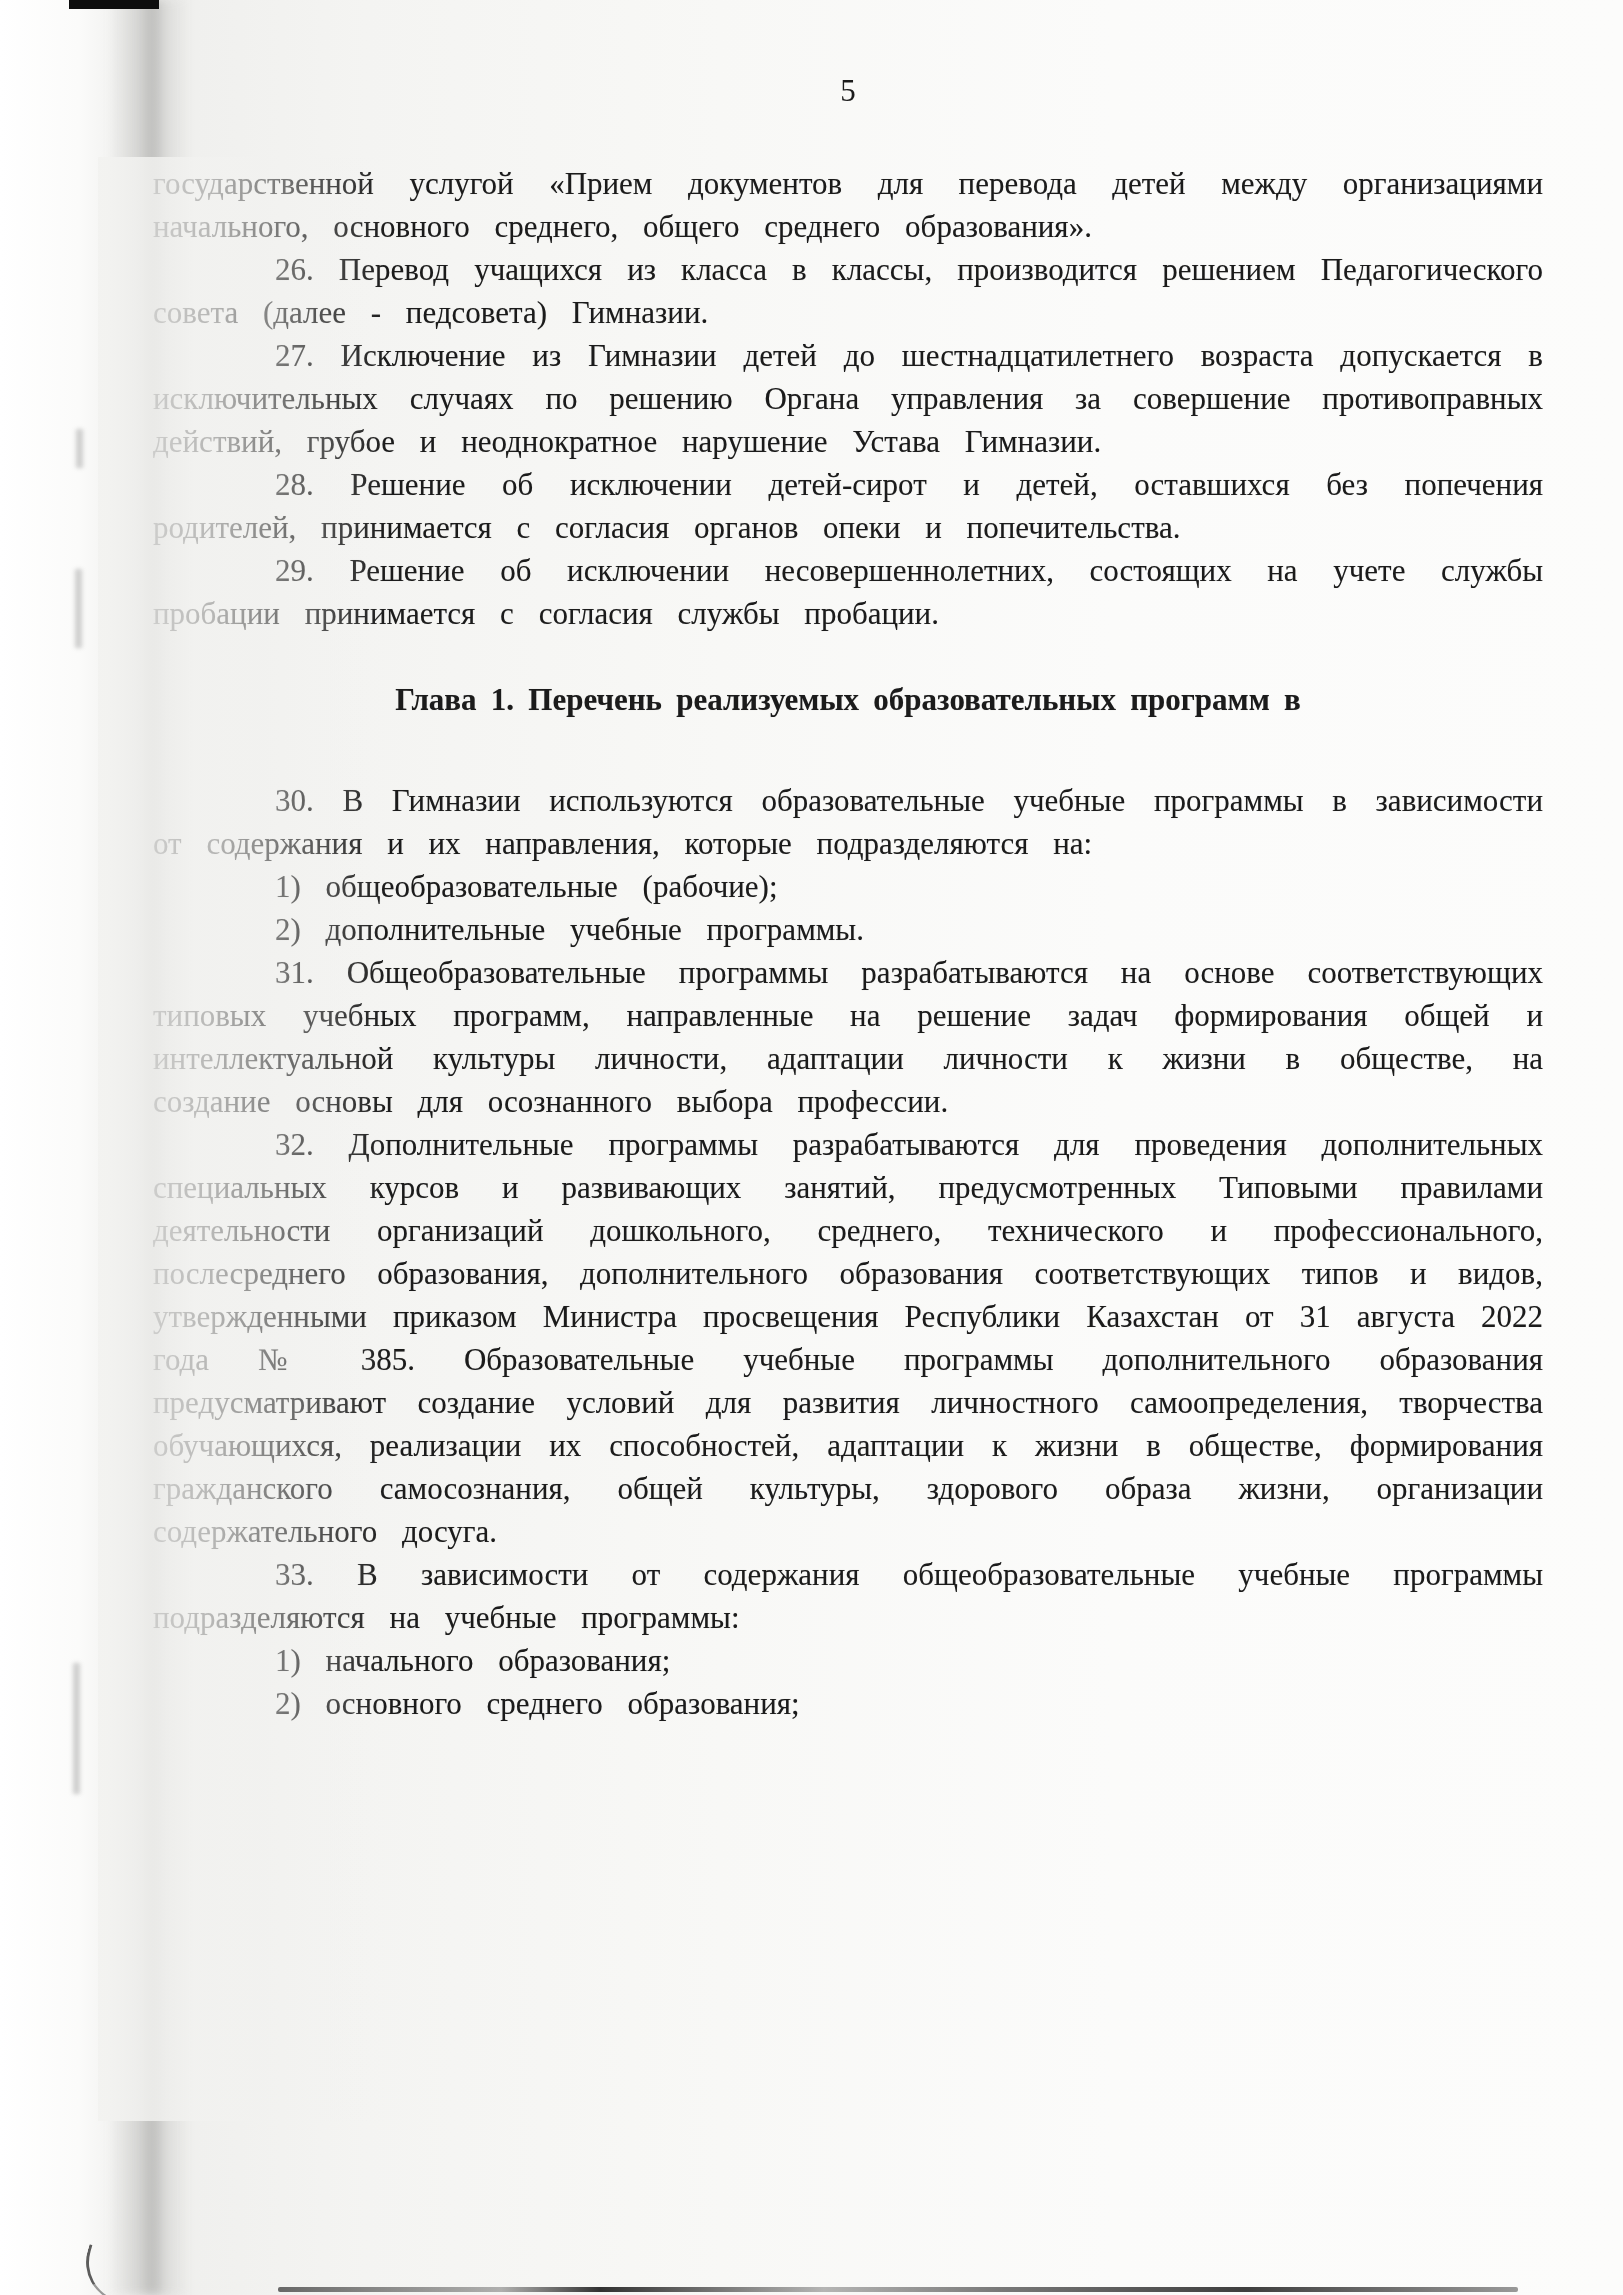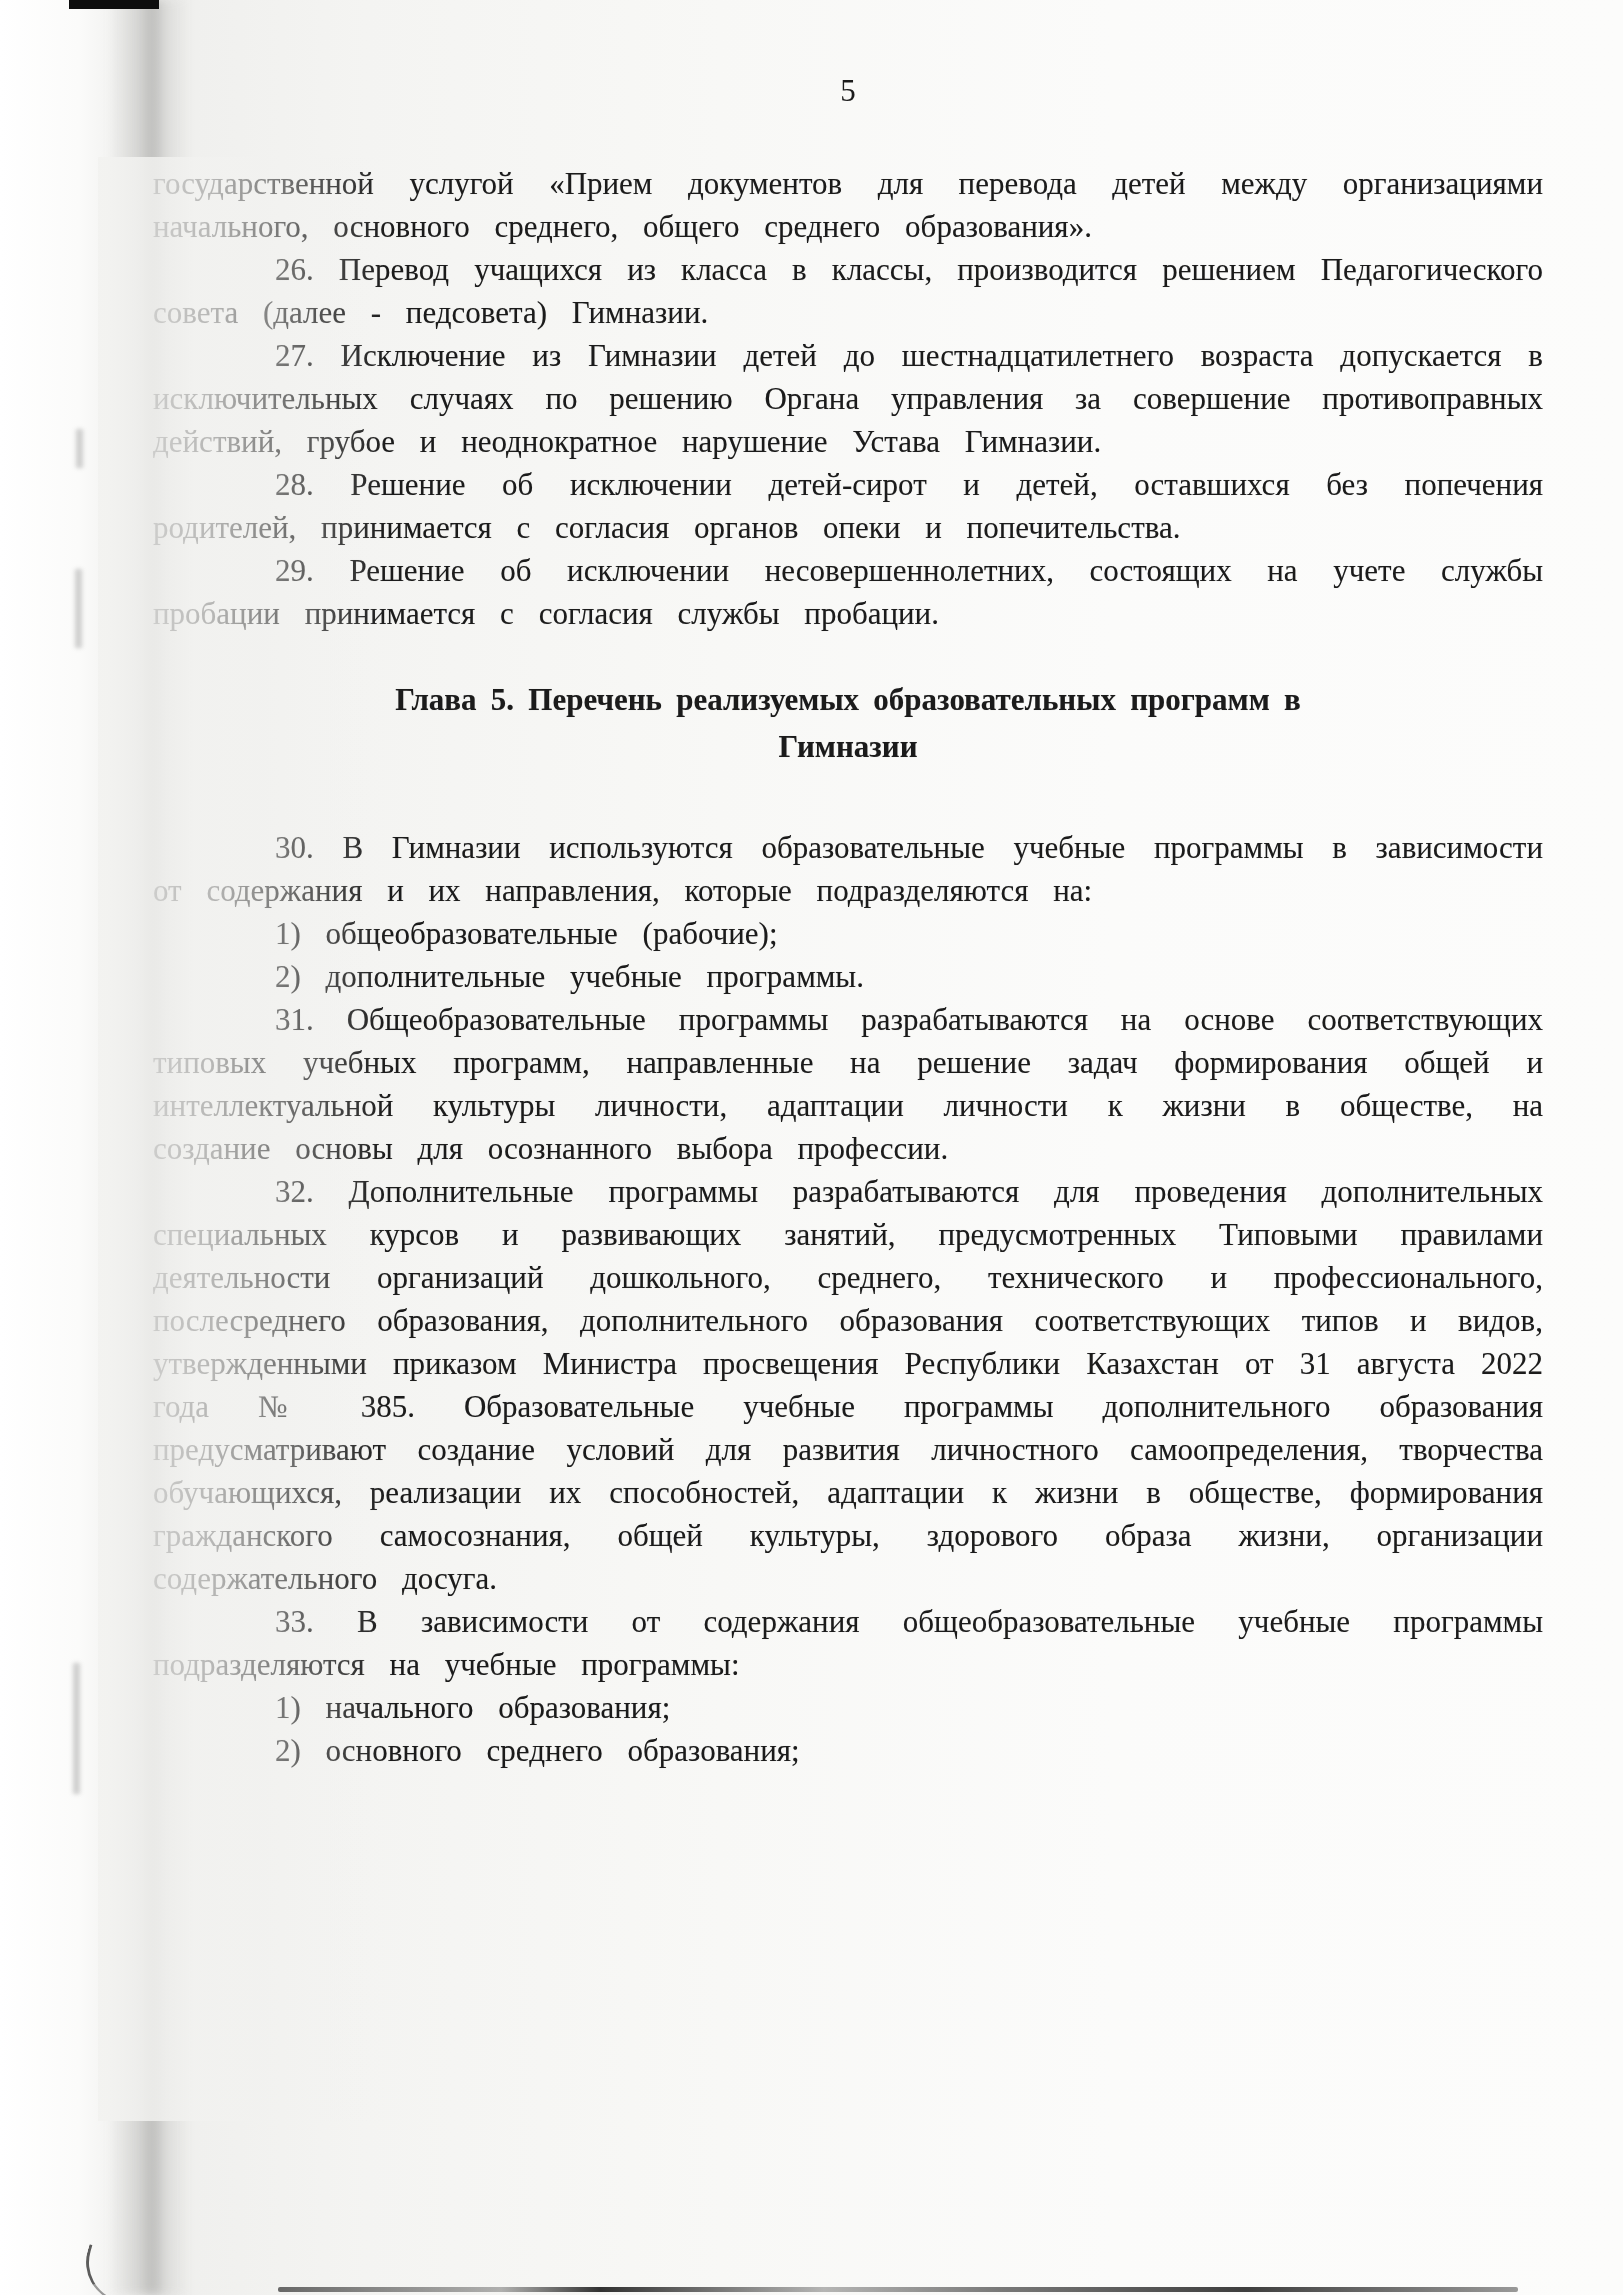--- a/index.html
+++ b/index.html
@@ -136,22 +136,21 @@
 
   <p class="para indent">26. Перевод учащихся из класса в классы, производится решением Педагогического совета (далее - педсовета) Гимназии.</p>
 
   <p class="para indent">27. Исключение из Гимназии детей до шестнадцатилетнего возраста допускается в исключительных случаях по решению Органа управления за совершение противоправных действий, грубое и неоднократное нарушение Устава Гимназии.</p>
 
   <p class="para indent">28. Решение об исключении детей-сирот и детей, оставшихся без попечения родителей, принимается с согласия органов опеки и попечительства.</p>
 
   <p class="para indent">29. Решение об исключении несовершеннолетних, состоящих на учете службы пробации принимается с согласия службы пробации.</p>
 
   <h2 class="chapter-heading">
-    <span class="hline">Глава 5. Перечень реализуемых образовательных программ в</span>
-    <span class="hline">Гимназии</span>
+    <span class="hline">Глава 1. Перечень реализуемых образовательных программ в</span>
   </h2>
 
   <p class="para indent">30. В Гимназии используются образовательные учебные программы в зависимости от содержания и их направления, которые подразделяются на:</p>
 
   <p class="para indent">1) общеобразовательные (рабочие);</p>
 
   <p class="para indent">2) дополнительные учебные программы.</p>
 
   <p class="para indent">31. Общеобразовательные программы разрабатываются на основе соответствующих типовых учебных программ, направленные на решение задач формирования общей и интеллектуальной культуры личности, адаптации личности к жизни в обществе, на создание основы для осознанного выбора профессии.</p>
 

